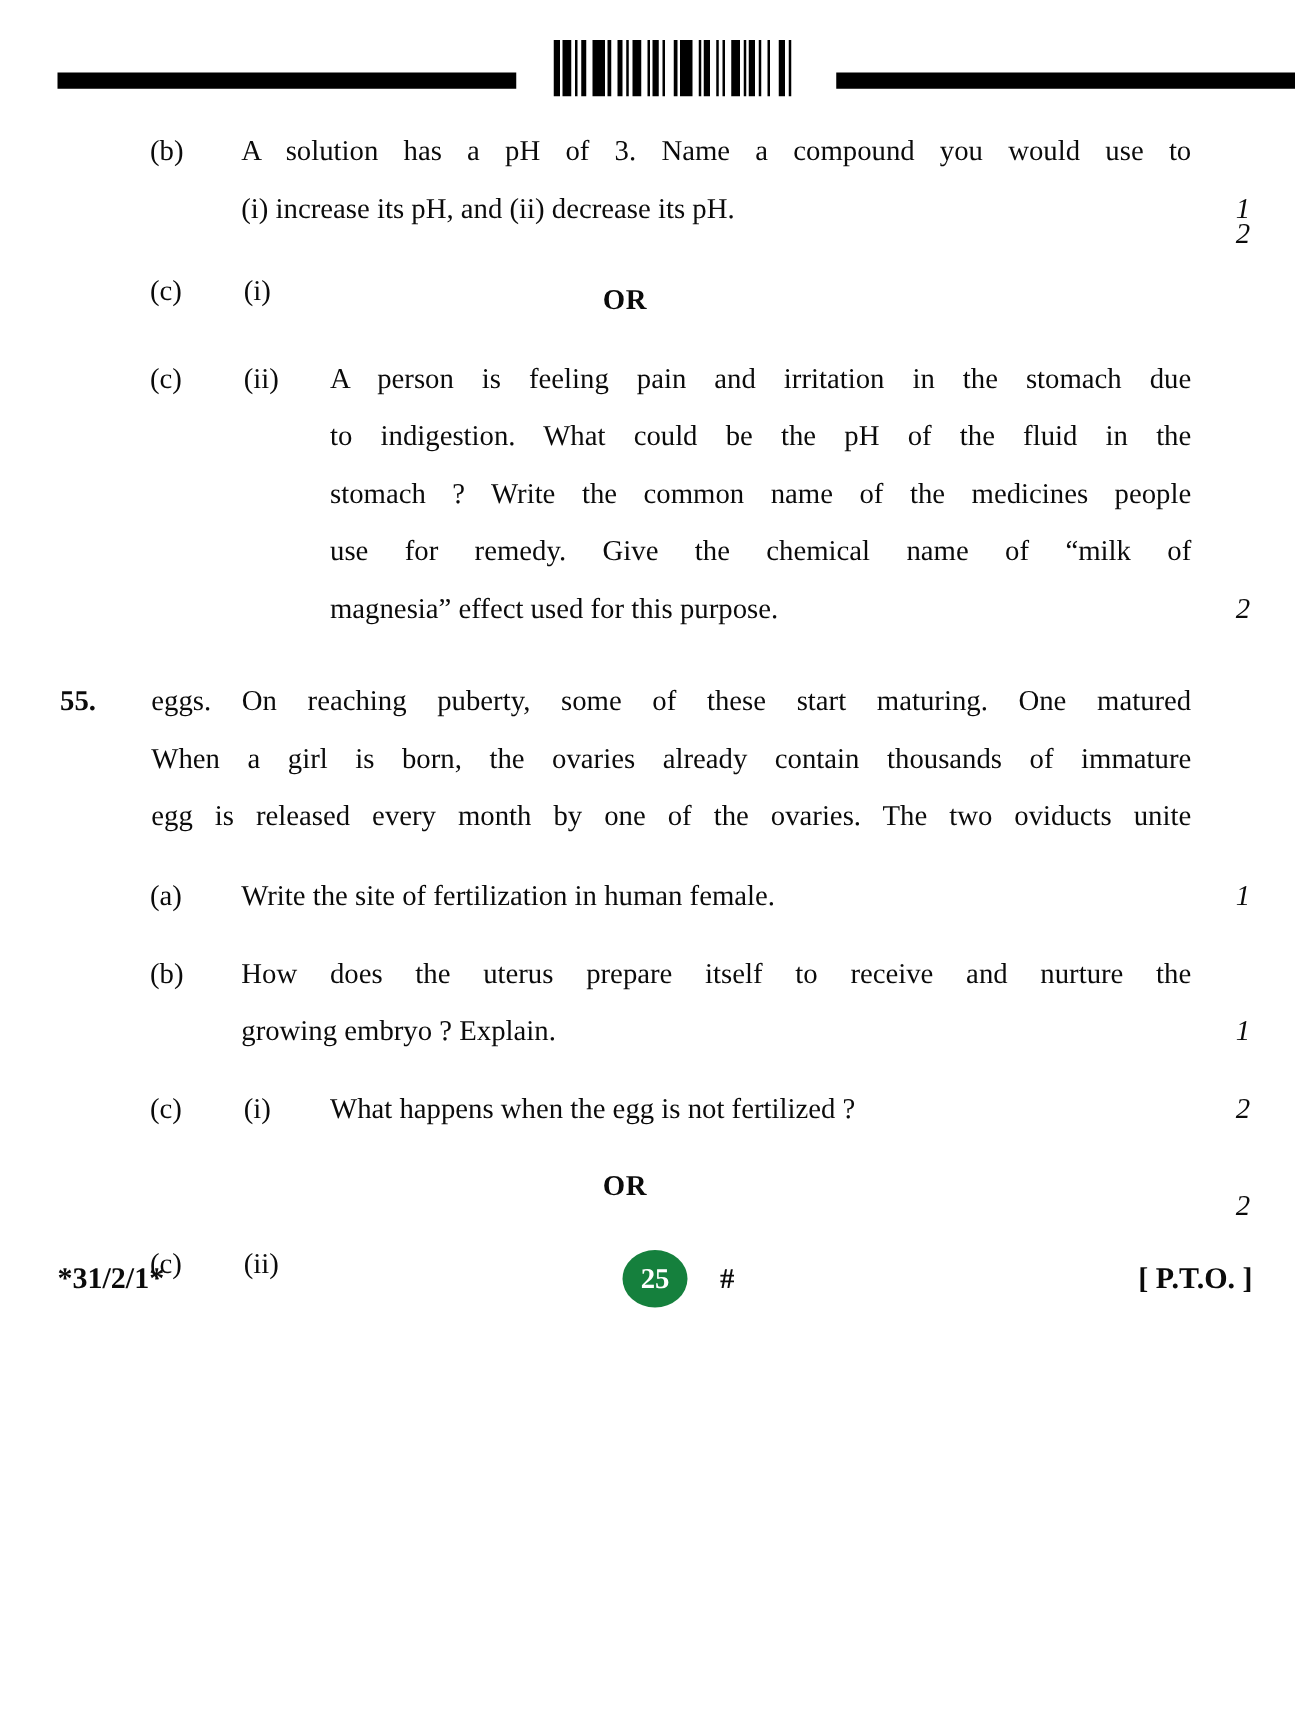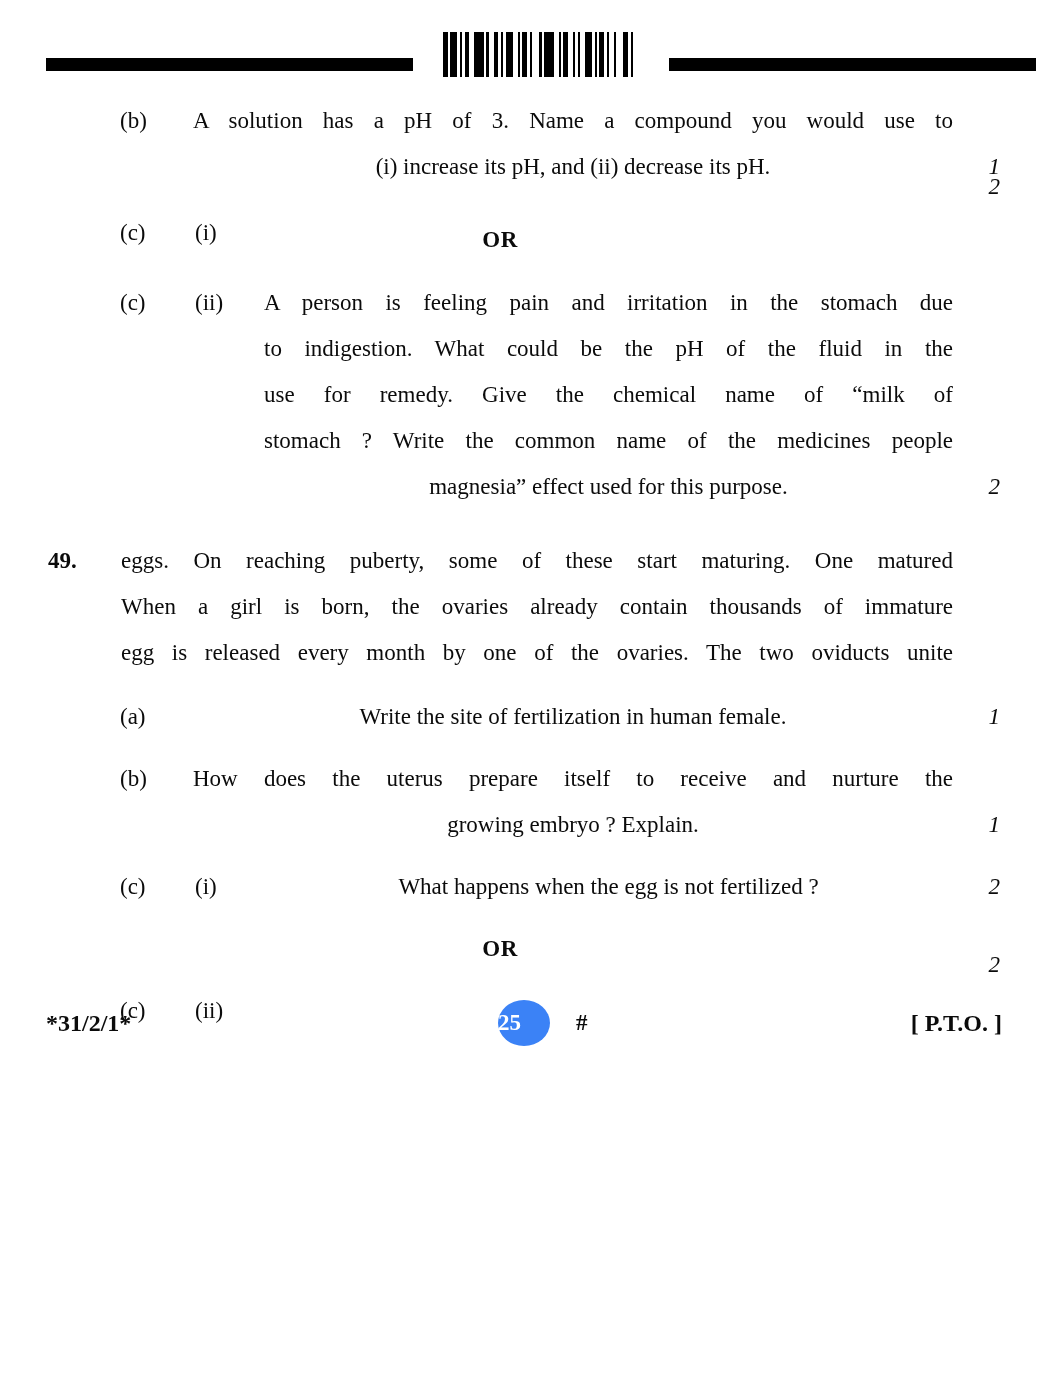--- a/index.html
+++ b/index.html
@@ -18,29 +18,29 @@
   .barcode .b { height:100%; flex:0 0 auto; }
   
   .block { position:relative; }
   .lab { position:absolute; top:0; line-height:46px; white-space:nowrap; }
   .l1 { left:120px; }
   .l2 { left:195px; }
   .num { left:48px; font-weight:bold; }
   .sub    .body { margin-left:193px; width:760px; }
   .subsub .body { margin-left:264px; width:689px; }
   .main   .body { margin-left:121px; width:832px; }
-  .line { line-height:46px; min-height:46px;text-align:center; }
+  .line { line-height:46px; min-height:46px; }
   .j { text-align:justify; text-align-last:justify; }
   .marks { position:absolute; right:46px; bottom:0; line-height:46px; font-style:italic; }
   .orline { line-height:46px; font-weight:bold; text-align:center; width:1000px; letter-spacing:0.5px; }
   
   .footer { position:relative; height:46px; margin-top:28px; }
   .fcode { position:absolute; left:46px; line-height:46px; font-weight:bold; font-size:24px; }
-  .fcircle { position:absolute; left:498px; top:0; width:52px; height:46px; background:#3b82f6;
-             border-radius:50%; color:#fff; line-height:46px;
+  .fcircle { position:absolute; left:498px; top:0; width:52px; height:46px; background:#15803d;
+             border-radius:50%; color:#fff; text-align:center; line-height:46px;
              font-weight:bold; font-size:23px; }
   .fhash { position:absolute; left:576px; line-height:46px; font-weight:bold; }
   .fpto { position:absolute; right:44px; line-height:46px; font-weight:bold; font-size:24px; }
 </style>
 </head>
 <body>
 
 <div class="page">
 
   <div class="header">
@@ -116,29 +116,29 @@
   </div>
 
   <div class="orline" style="margin-top:27px">OR</div>
 
   <div class="block subsub" style="margin-top:17px">
     <span class="lab l1">(c)</span>
     <span class="lab l2">(ii)</span>
     <div class="body">
       <div class="line j">A person is feeling pain and irritation in the stomach due</div>
       <div class="line j">to indigestion. What could be the pH of the fluid in the</div>
+      <div class="line j">stomach ? Write the common name of the medicines people</div>
       <div class="line j">use for remedy. Give the chemical name of “milk of</div>
-      <div class="line j">stomach ? Write the common name of the medicines people</div>
       <div class="line">magnesia” effect used for this purpose.</div>
     </div>
     <span class="marks">2</span>
   </div>
 
   <div class="block main" style="margin-top:28px">
-    <span class="lab num">49.</span>
+    <span class="lab num">55.</span>
     <div class="body">
       <div class="line j">eggs. On reaching puberty, some of these start maturing. One matured</div>
       <div class="line j">When a girl is born, the ovaries already contain thousands of immature</div>
       <div class="line j">egg is released every month by one of the ovaries. The two oviducts unite</div>
     </div>
   </div>
 
   <div class="block sub" style="margin-top:18px">
     <span class="lab l1">(a)</span>
     <div class="body">

